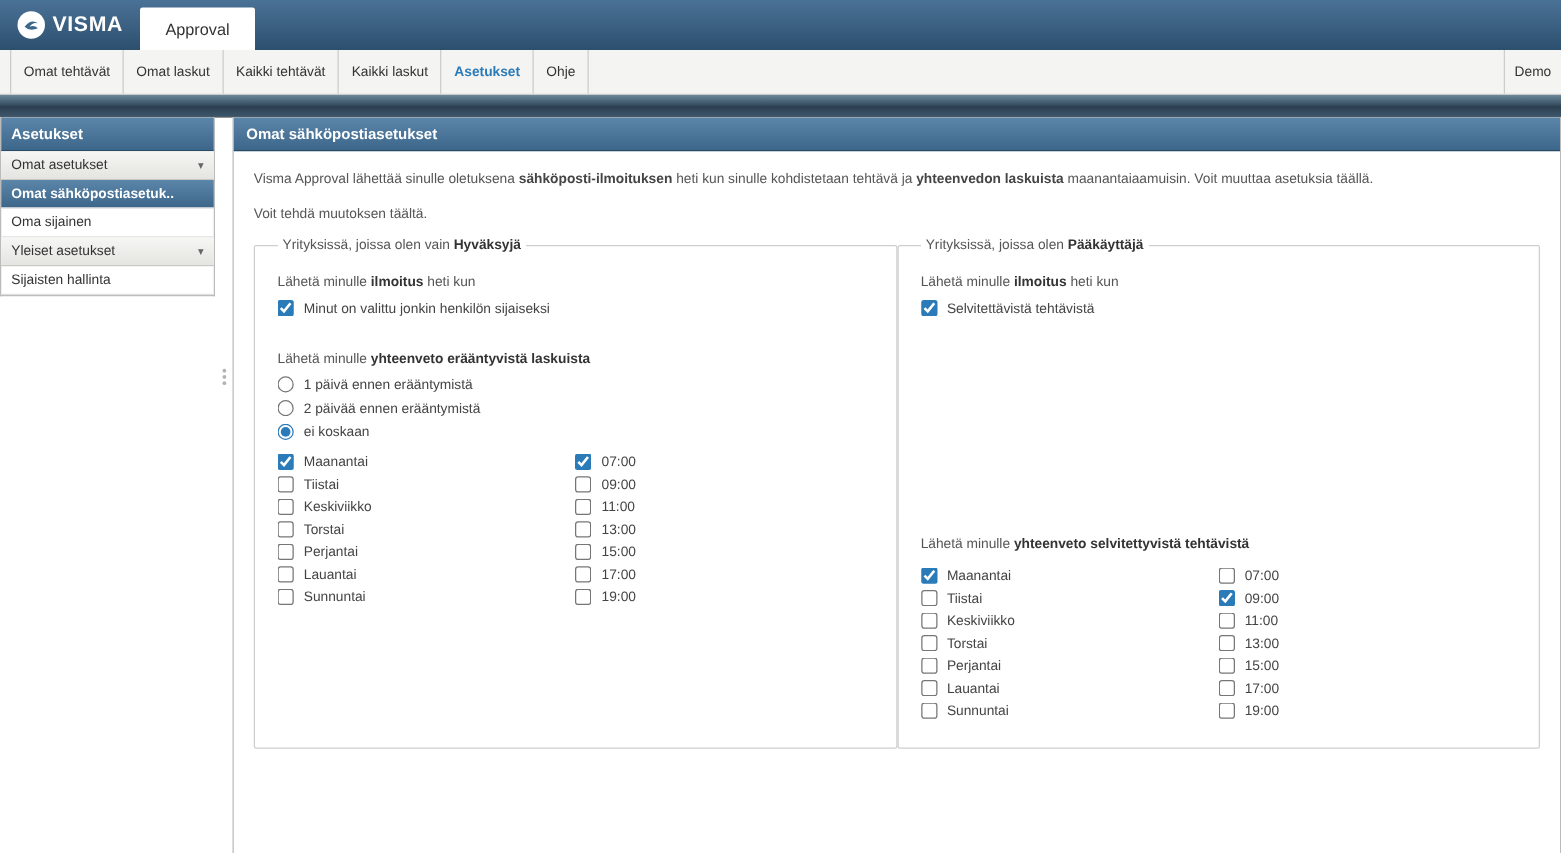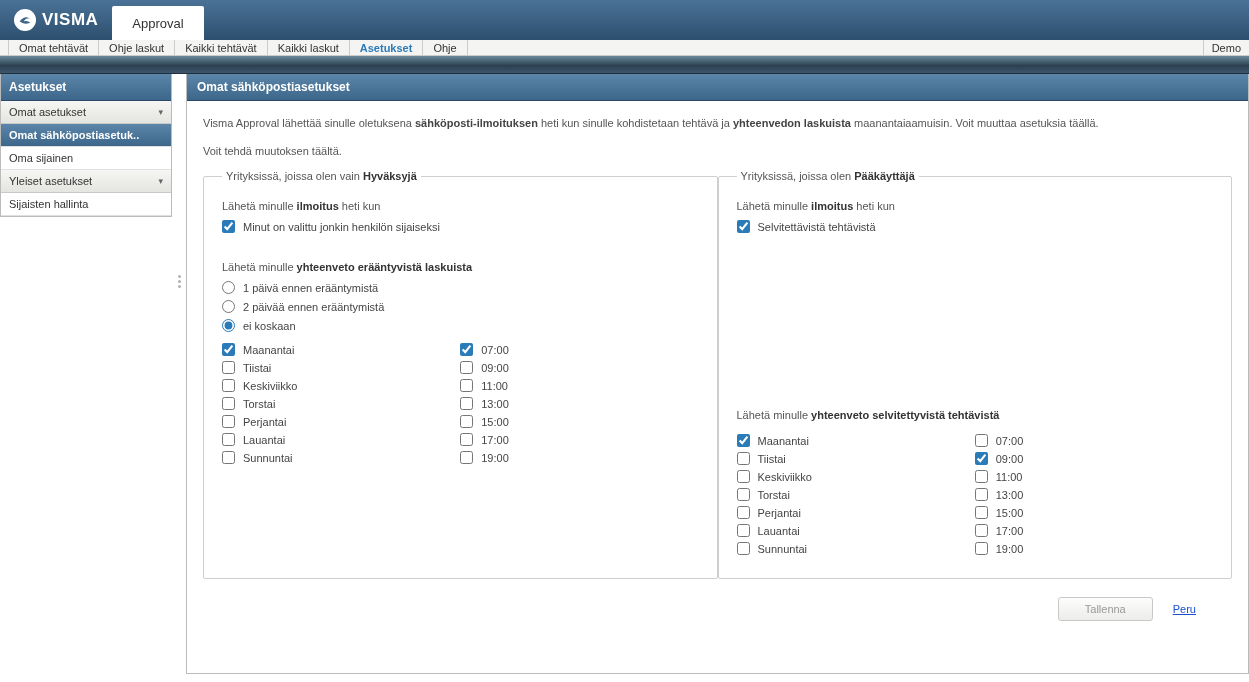--- a/index.html
+++ b/index.html
@@ -6,21 +6,21 @@
   body { font-family: Verdana, Arial, sans-serif; font-size: 11px; color: #333; background: #fff; }
   
   
   .top-header { background: linear-gradient(#4a7296, #2d4f6e); height: 40px; display: flex; align-items: stretch; }
   .logo { display: flex; align-items: center; padding: 12px 14px; color: #fff; font-weight: bold; font-size: 17px; letter-spacing: 0.5px; }
   .logo-icon { width: 22px; height: 22px; background: #fff; border-radius: 50%; margin-right: 6px; display: inline-flex; align-items: center; justify-content: center; }
   .logo-icon svg { width: 16px; height: 16px; }
   .header-tab { background: #fff; color: #333; display: flex; align-items: center; padding: 0 20px; font-size: 13px; border-top-left-radius: 2px; border-top-right-radius: 2px; margin-top: 6px; }
   
   
-  .nav-row { background: #f4f4f2; border-bottom: 1px solid #ccc; height: 16px; display: flex; align-items: stretch; font-size: 11px; }
+  .nav-row { background: #f4f4f2; border-bottom: 1px solid #ccc; height: 36px; display: flex; align-items: stretch; font-size: 11px; }
   .nav-item { padding: 0 10px; display: flex; align-items: center; border-right: 1px solid #ccc; cursor: pointer; color: #333; }
   .nav-item:first-child { border-left: 1px solid #ccc; margin-left: 8px; }
   .nav-item.active { color: #2b7bb9; font-weight: bold; }
   .nav-spacer { flex: 1; }
   .nav-right { border-left: 1px solid #ccc; padding: 0 8px; display: flex; align-items: center; }
   
   
   .glossy-bar { height: 18px; background: linear-gradient(#6b889b 0%, #334a5c 50%, #2a3d4d 50%, #3d566b 100%); border-bottom: 1px solid #1f2f3c; }
   
   
@@ -80,21 +80,21 @@
   <div class="header-tab">
     <span>Approval</span>
   </div>
 </div>
 
 <div class="nav-row">
   <div class="nav-item">
       <span>Omat tehtävät</span>
     </div>
   <div class="nav-item">
-      <span>Ohje laskut</span>
+      <span>Omat laskut</span>
     </div>
   <div class="nav-item">
       <span>Kaikki tehtävät</span>
     </div>
   <div class="nav-item">
       <span>Kaikki laskut</span>
     </div>
   <div class="nav-item active">
       <span>Asetukset</span>
     </div>
@@ -311,21 +311,17 @@
                 <div class="opt-row">
                   <input type="checkbox" style="">
                   <label>19:00</label>
                 </div>
               </div>
           </div>
         </fieldset>
 
       </div>
 
-      <div class="footer-actions">
-        <button class="btn">Tallenna</button>
-        <a class="link-cancel">Peru</a>
-      </div>
 
     </div>
   </div>
 
 </div>
 
 </body></html>

